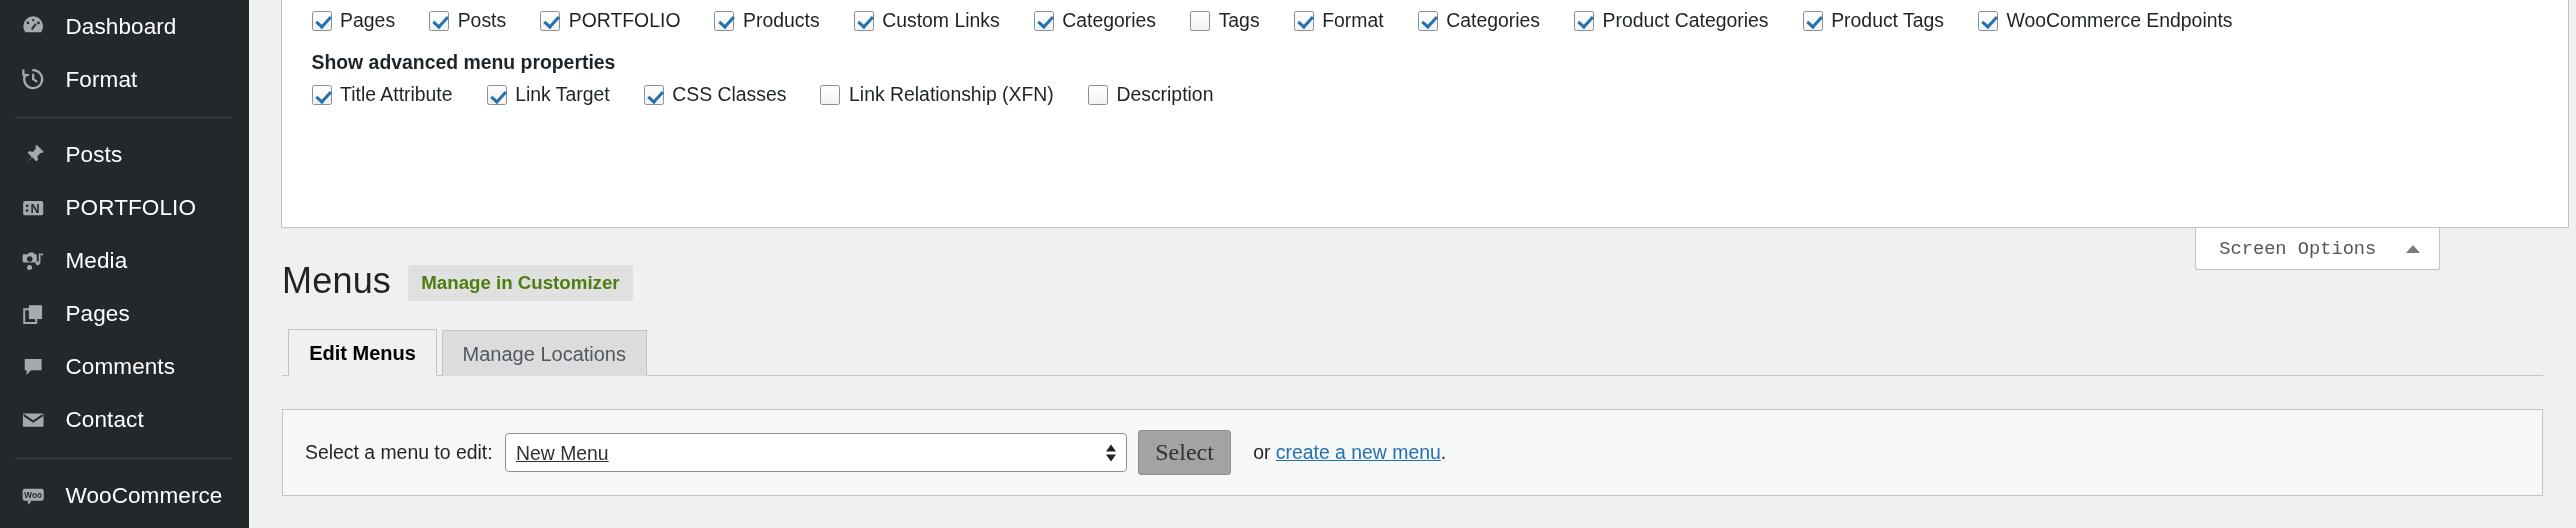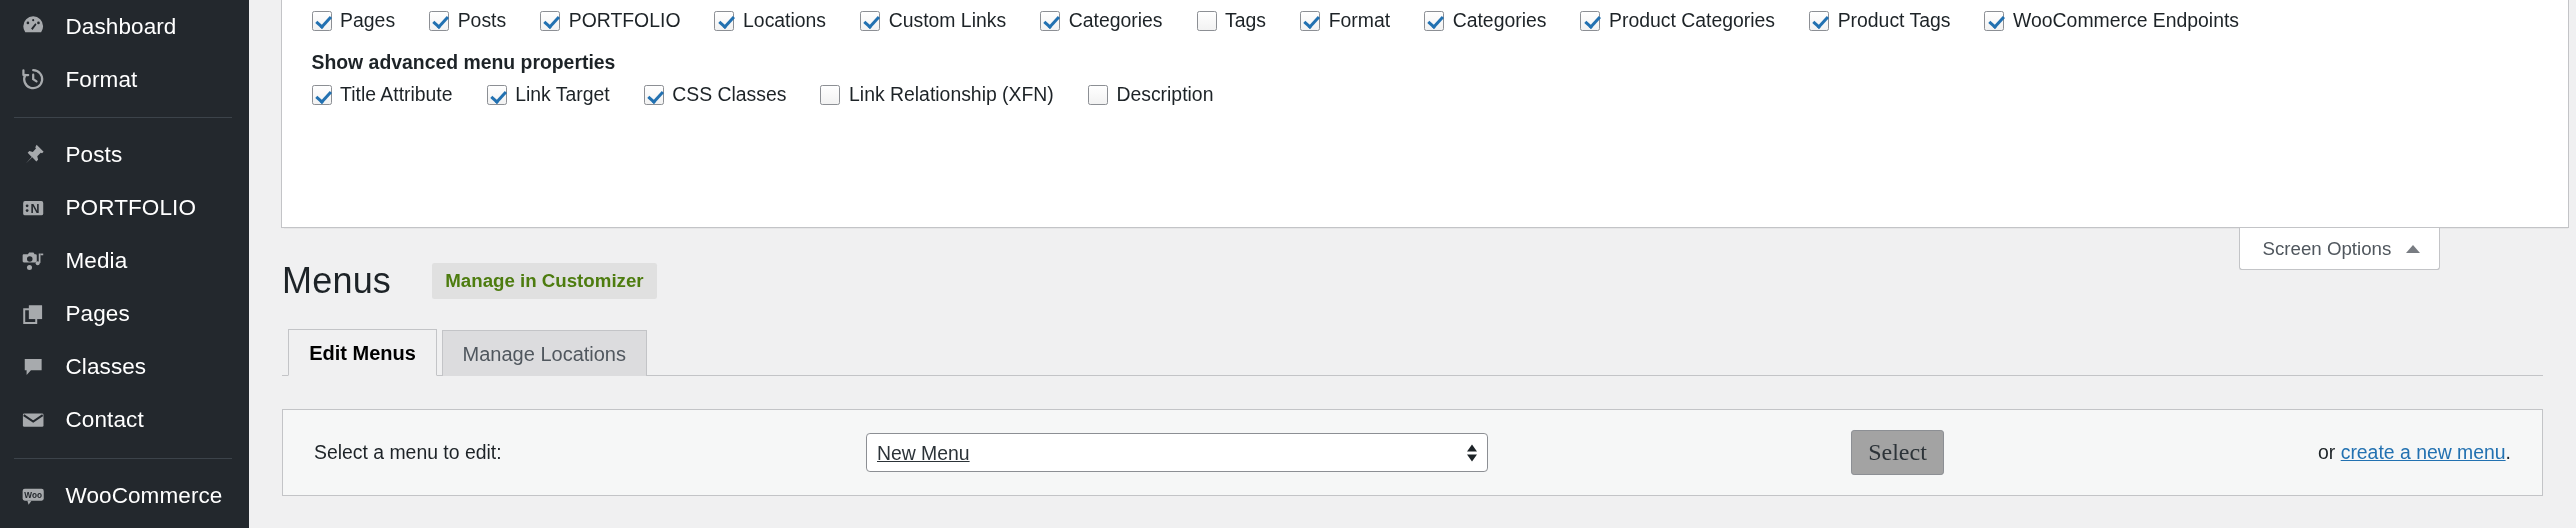--- a/index.html
+++ b/index.html
@@ -120,22 +120,23 @@
     top: 228px;
     right: 136px;
     height: 42px;
     padding: 0 18.7px 0 23px;
     background: #ffffff;
     border: 0.8px solid #c3c4c7;
     border-top: 0;
     border-radius: 0 0 3.1px 3.1px;
     display: flex;
     align-items: center;
-    gap: 15px;
-    cursor: pointer;
+    gap: 30px;
+    cursor: pointer;
+    font-family: Liberation Mono, monospace;
   }
   #screen-options-tab .so-label {
     font-size: 18.7px;
     color: #50575e;
     white-space: nowrap;
   }
   .caret-up {
     width: 0; height: 0;
     border-left: 7px solid transparent;
     border-right: 7px solid transparent;
@@ -146,23 +147,22 @@
   #wpbody {
     position: absolute;
     left: 249px;
     top: 236px;
     right: 0;
     bottom: 0;
     padding: 0 33px 0 33px;
   }
   .title-row {
     display: flex;
-    align-items: center;
+    align-items: flex-end;
     padding-top: 25px;
-    gap: 24px;
   }
   #page-title {
     font-size: 36px;
     font-weight: normal;
     color: #1d2327;
     line-height: 1.1;
     letter-spacing: 0.2px;
   }
   #manage-customizer {
     margin-left: 17px;
@@ -203,24 +203,23 @@
     color: #000000;
     font-weight: bold;
     border-bottom: 0.8px solid #f0f0f1;
   }
 
   
   #menu-select-panel {
     margin-top: 33px;
     background: #f6f7f7;
     border: 0.8px solid #c3c4c7;
-    padding: 20px 31px;
+    padding: 20px 22px;
     display: flex;
     align-items: center;
-    justify-content: space-between;
   }
   #select-label {
     font-size: 19.4px;
     color: #1d2327;
     margin-right: 12.4px;
     white-space: nowrap;
   }
   #menu-select {
     width: 622px;
     height: 39px;
@@ -356,21 +355,21 @@
       </span>
       <span class="menu-label">Pages</span>
     </div>
 
     <div class="menu-item">
       <span class="mi-icon">
         <svg width="26.4" height="26.4" viewBox="0 0 20 20" fill="#a7aaad">
           <path d="M3.6 3.7h12.8v8.6H8.3l-3.3 3.6v-3.6H3.6z"></path>
         </svg>
       </span>
-      <span class="menu-label">Classes</span>
+      <span class="menu-label">Comments</span>
     </div>
 
     <div class="menu-item">
       <span class="mi-icon">
         <svg width="26.4" height="26.4" viewBox="0 0 20 20">
           <rect x="2.2" y="5" width="15.6" height="10" rx="1" fill="#a7aaad"></rect>
           <path d="M2.8 6.1 10 11l7.2-4.9" fill="none" stroke="#23282d" stroke-width="1.6"></path>
         </svg>
       </span>
       <span class="menu-label">Contact</span>
@@ -401,21 +400,21 @@
           <label class="cb-item">
             <span class="cb-box checked"></span>
             <span class="cb-label">Posts</span>
           </label>
           <label class="cb-item">
             <span class="cb-box checked"></span>
             <span class="cb-label">PORTFOLIO</span>
           </label>
           <label class="cb-item">
             <span class="cb-box checked"></span>
-            <span class="cb-label">Locations</span>
+            <span class="cb-label">Products</span>
           </label>
           <label class="cb-item">
             <span class="cb-box checked"></span>
             <span class="cb-label">Custom Links</span>
           </label>
           <label class="cb-item">
             <span class="cb-box checked"></span>
             <span class="cb-label">Categories</span>
           </label>
           <label class="cb-item">

